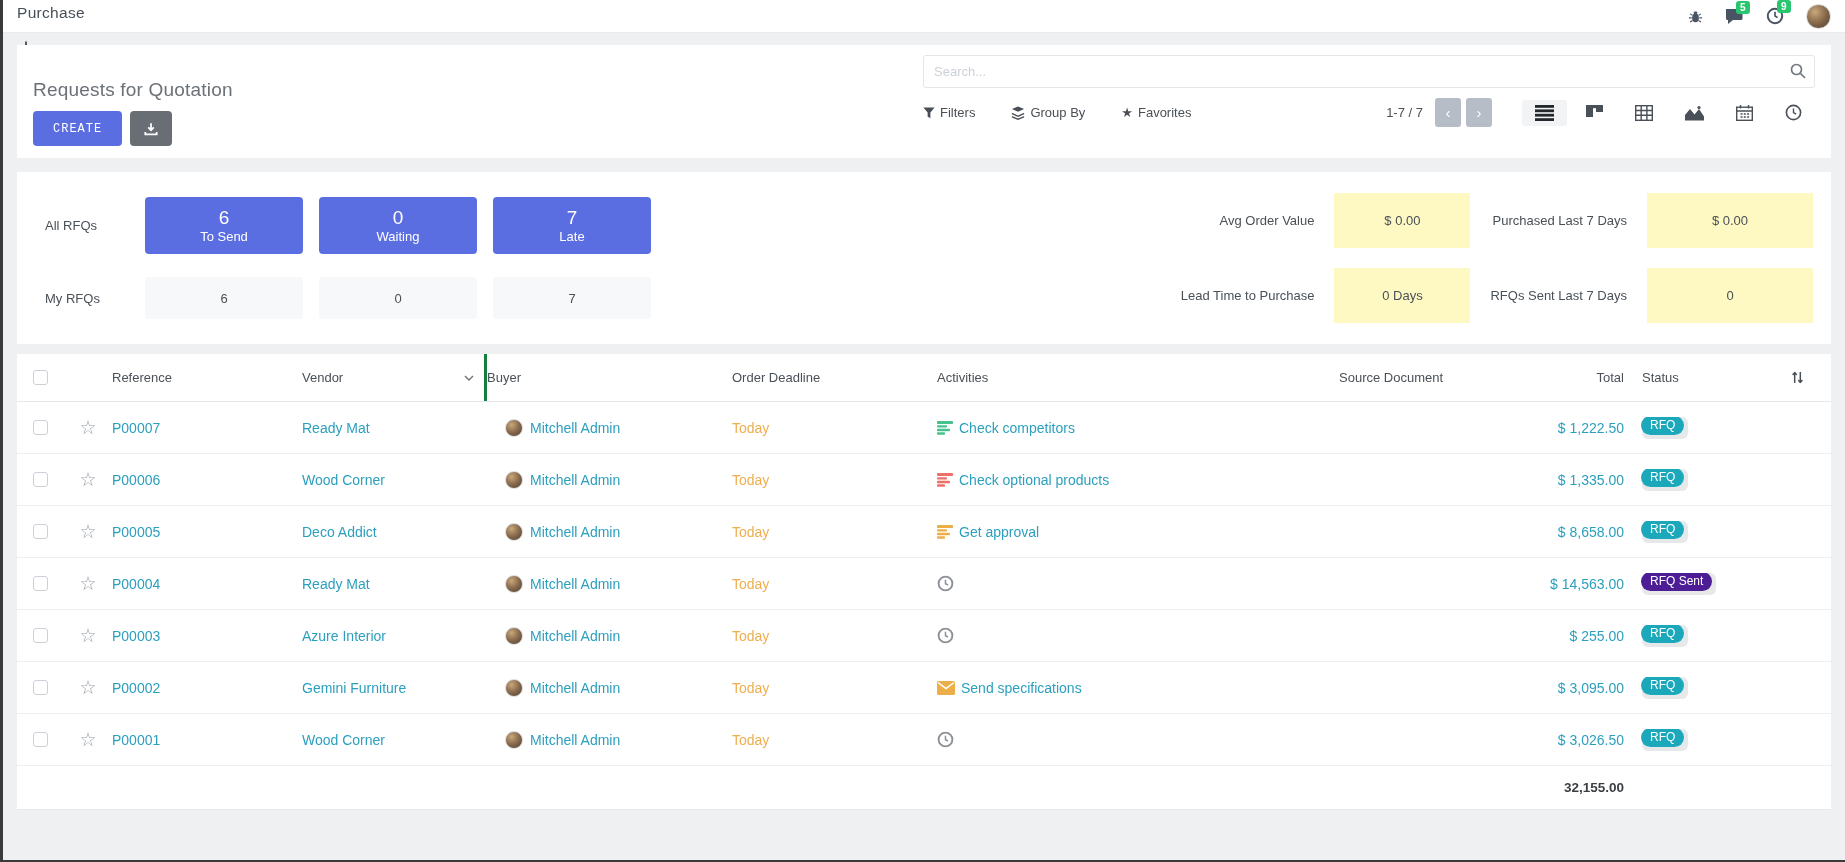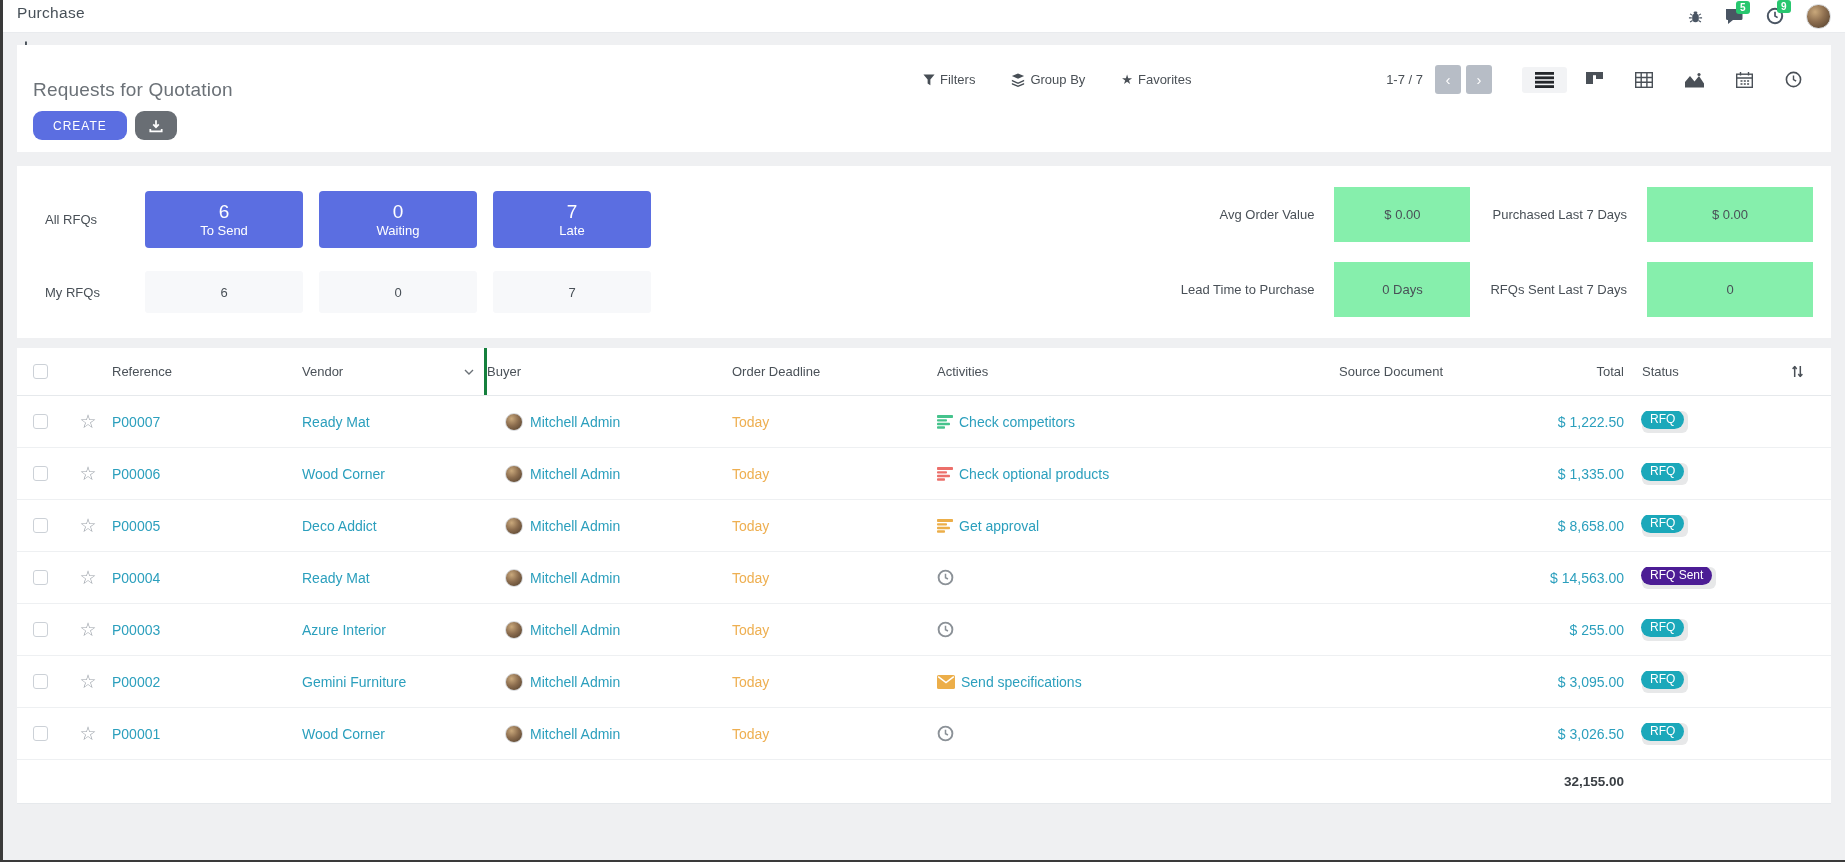--- a/index.html
+++ b/index.html
@@ -38,23 +38,23 @@
   }
   
   .content { padding:12px 14px 0; flex:1 1 auto; display:flex; flex-direction:column; }
   .panel { background:#fff; }
   
   .control-panel { padding:10px 16px 12px; display:flex; gap:30px; }
   .cp-left { flex:1 1 auto;margin-top:20px; }
   .page-title { font-size:19px; color:#6b7177; font-weight:400; letter-spacing:.2px; margin:4px 0 10px; }
   .btn-row { display:flex; gap:8px; }
   .btn {
-    border:none; border-radius:9px; height:29px; cursor:pointer;
+    border:none; border-radius:4px; height:35px; cursor:pointer;
     display:inline-flex; align-items:center; justify-content:center;
-    font-family:Liberation Sans, sans-serif;
+    font-family:Liberation Mono, monospace;
   }
   .btn-create { background:#5b6ee1; color:#fff; font-size:12px; letter-spacing:1px; padding:0 20px; }
   .btn-export { background:#696e74; color:#fff; width:42px; }
   .cp-right { width:892px; flex:0 0 auto; }
   .search-wrap { position:relative; }
   .search-input {
     width:100%; height:33px; border:1px solid #e2e5e9; border-radius:3px;
     font-family:inherit; font-size:13px; padding:0 34px 0 10px; color:#4a5056; outline:none;
   }
   .search-input::placeholder { color:#ccd1d7; }
@@ -84,21 +84,21 @@
   }
   .kpi-card .num { font-size:19px; line-height:21px; }
   .kpi-card .lbl { font-size:13px; margin-top:1px; }
   .kpi-cell {
     background:#f7f8fa; border-radius:3px; height:42px; cursor:pointer;
     display:flex; align-items:center; justify-content:center; font-size:13px; color:#495057;
   }
   .kpi-right { display:grid; grid-template-columns:auto 136px auto 166px; column-gap:22px; row-gap:6px; align-items:center; padding-right:2px;gap:20px; }
   .stat-label { font-size:13px; color:#495057; text-align:right; }
   .stat-box {
-    background:#86efac; height:55px; display:flex; align-items:center; justify-content:center;
+    background:#fef9c3; height:55px; display:flex; align-items:center; justify-content:center;
     font-size:13px; color:#495057;
   }
   
   .list-table { margin-top:10px; }
   .tgrid { display:grid; grid-template-columns:47px 48px 190px 185px 245px 205px 330px 255px 102px 140px auto; align-items:center; }
   .thead { height:48px; border-bottom:1px solid #e6e9ec; font-size:13px; color:#4a5158; font-weight:500; }
   .th { display:flex; align-items:center; }
   .th-vendor { justify-content:space-between; padding-right:10px; border-right:3px solid #15803d; height:100%; }
   .th-total { justify-content:flex-end; }
   .th-settings { justify-content:center; cursor:pointer; }
@@ -181,20 +181,29 @@
               <svg width="14" height="14" viewBox="0 0 16 16" fill="none" stroke="#fff" stroke-width="2">
                   <path d="M8 1.5v7.5"></path>
                   <path d="M4.8 6.2L8 9.4l3.2-3.2"></path>
                   <path d="M1.5 11.5v2.5h13v-2.5"></path>
                 </svg>
             </span>
           </button>
         </div>
       </div>
       <div class="cp-right">
+        <div class="search-wrap">
+          <input class="search-input" type="text" placeholder="Search..." style="">
+          <span class="search-ico">
+            <svg width="16" height="16" viewBox="0 0 16 16" fill="none" stroke="currentColor" stroke-width="1.7">
+                <circle cx="6.5" cy="6.5" r="5"></circle>
+                <path d="M10.5 10.5L15 15"></path>
+              </svg>
+          </span>
+        </div>
         <div class="filter-row">
           <span class="fitem">
             <span>
               <svg width="12" height="12" viewBox="0 0 14 14" fill="#474e55">
                   <path d="M0.5 0.5h13L8.6 6.4v6.6l-3.2-1.8V6.4z"></path>
                 </svg>
             </span>
             <span>Filters</span>
           </span>
           <span class="fitem">

